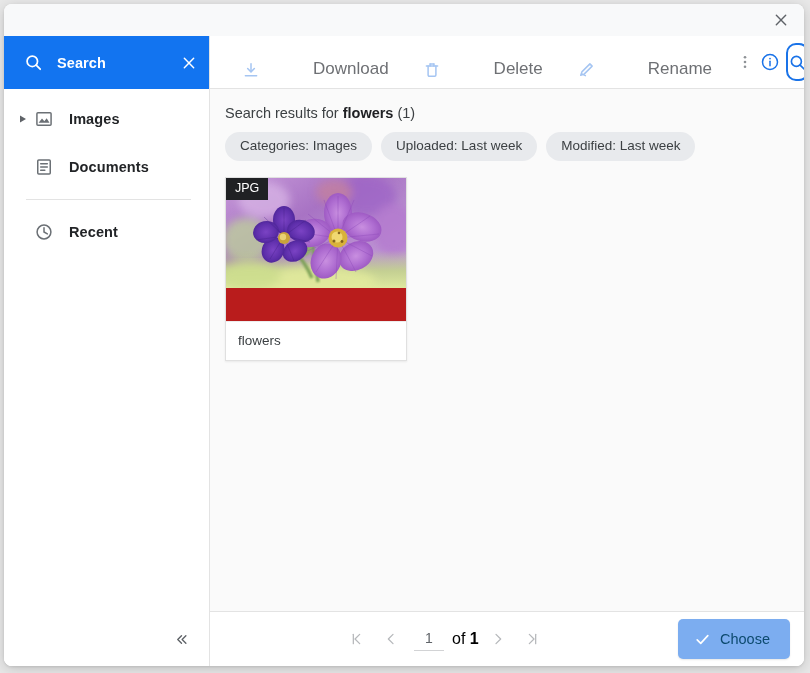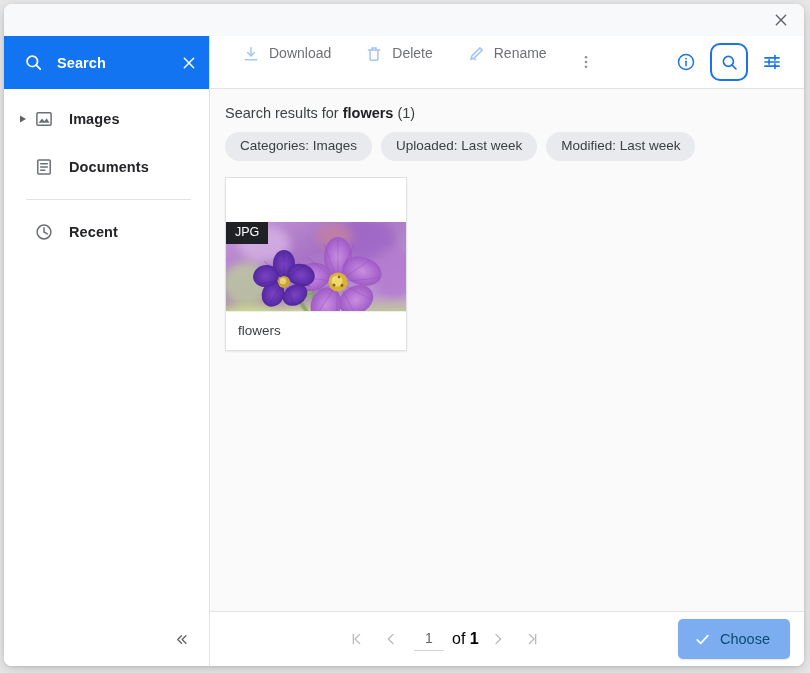--- a/index.html
+++ b/index.html
@@ -158,28 +158,29 @@
     flex: 0 0 53px;
     display: flex;
     align-items: center;
     border-bottom: 1px solid #e3e3e3;
     padding: 0 14px 0 22px;
     box-sizing: border-box;
     background: #fff;
   }
   .tb-btn {
     display: flex;
-    align-items: flex-start;
+    align-items: flex-end;
     height: 34px;
     padding: 0 10px;
     margin-right: 14px;
     border-radius: 4px;
     cursor: pointer;
     color: #6e7074;
-    font-size: 14px;
+    font-size: 17px;
+    gap: 44px;
   }
   .tb-btn .tb-ico { display:flex; margin-right: 9px; }
   .tb-more {
     width: 30px; height: 32px;
     display:flex; align-items:center; justify-content:center;
     cursor:pointer; border-radius:4px;
   }
   .tb-spacer { flex: 1 1 auto; }
   .tb-icobtn {
     width: 36px; height: 36px;
@@ -233,25 +234,24 @@
     width: 180px;
     background: #ffffff;
     border: 1px solid #e0e0e0;
     box-shadow: 0 1px 2px rgba(0,0,0,0.07);
     cursor: pointer;
     overflow: hidden;
     position: relative;
   }
   .card-thumb {
     width: 180px;
-    height: 89px;
+    height: 143px;
     position: relative;
     overflow: hidden;
     background: #b91c1c;
-    margin-top: 44px;
   }
   .badge {
     position: absolute;
     left: 0; top: 0;
     background: #202124;
     color: #ffffff;
     font-size: 12.5px;
     padding: 4px 9px 5px 9px;
     z-index: 5;
     line-height: 1.05;

